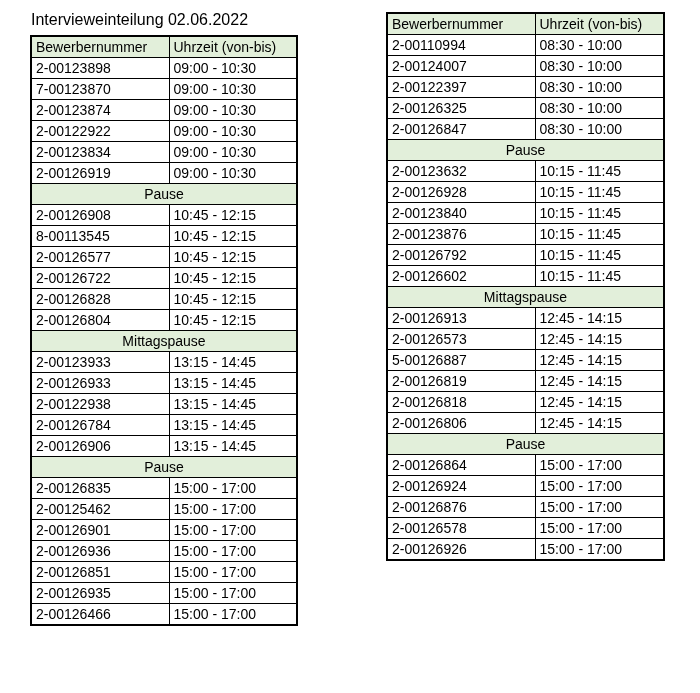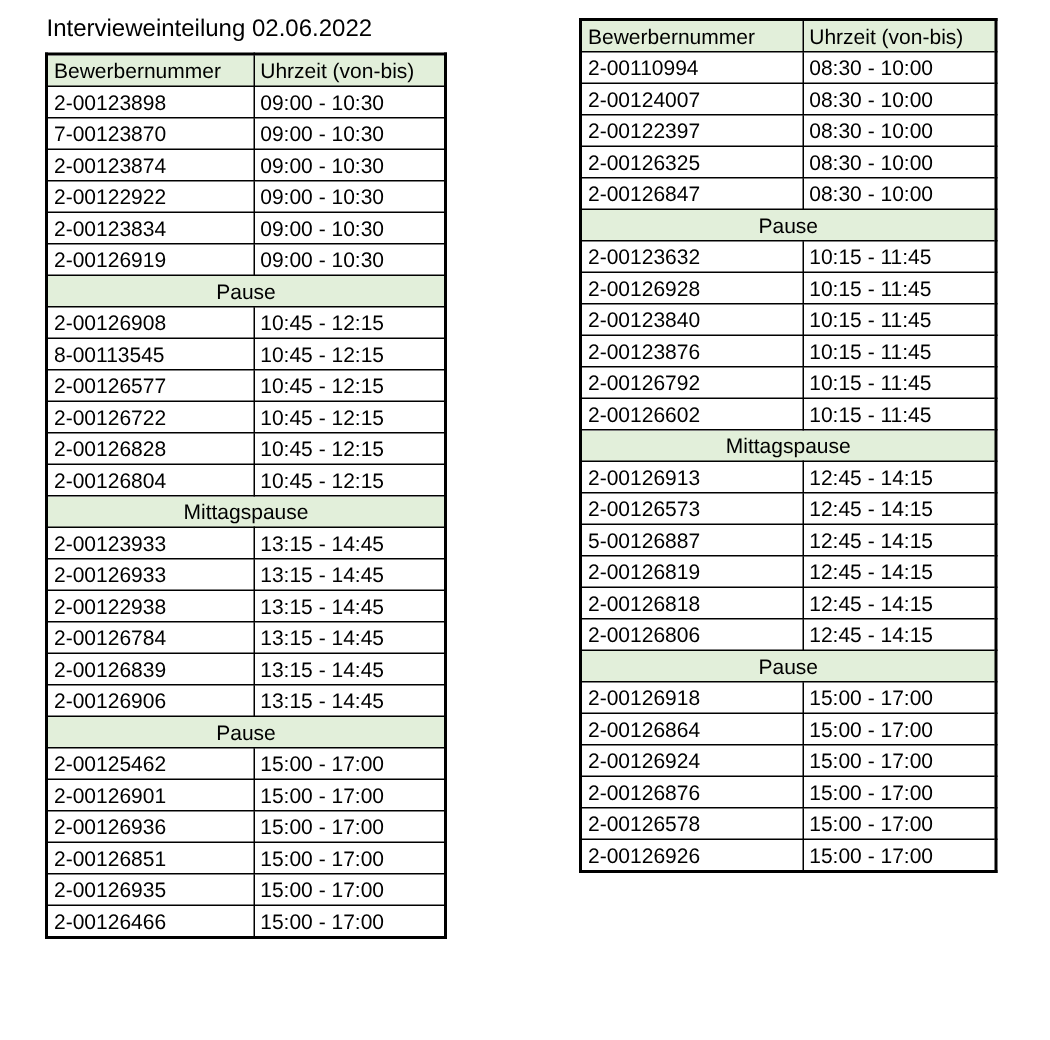--- a/index.html
+++ b/index.html
@@ -129,29 +129,29 @@
         </tr>
         <tr>
           <td>2-00122938</td>
           <td>13:15 - 14:45</td>
         </tr>
         <tr>
           <td>2-00126784</td>
           <td>13:15 - 14:45</td>
         </tr>
         <tr>
-          <td>2-00126839</td>
-          <td>13:15 - 14:45</td>
-        </tr>
-        <tr>
           <td>2-00126906</td>
           <td>13:15 - 14:45</td>
         </tr>
         <tr>
           <td colspan="2" class="break">Pause</td>
+        </tr>
+        <tr>
+          <td>2-00126835</td>
+          <td>15:00 - 17:00</td>
         </tr>
         <tr>
           <td>2-00125462</td>
           <td>15:00 - 17:00</td>
         </tr>
         <tr>
           <td>2-00126901</td>
           <td>15:00 - 17:00</td>
         </tr>
         <tr>
@@ -258,24 +258,20 @@
           <td>12:45 - 14:15</td>
         </tr>
         <tr>
           <td>2-00126806</td>
           <td>12:45 - 14:15</td>
         </tr>
         <tr>
           <td colspan="2" class="break">Pause</td>
         </tr>
         <tr>
-          <td>2-00126918</td>
-          <td>15:00 - 17:00</td>
-        </tr>
-        <tr>
           <td>2-00126864</td>
           <td>15:00 - 17:00</td>
         </tr>
         <tr>
           <td>2-00126924</td>
           <td>15:00 - 17:00</td>
         </tr>
         <tr>
           <td>2-00126876</td>
           <td>15:00 - 17:00</td>

